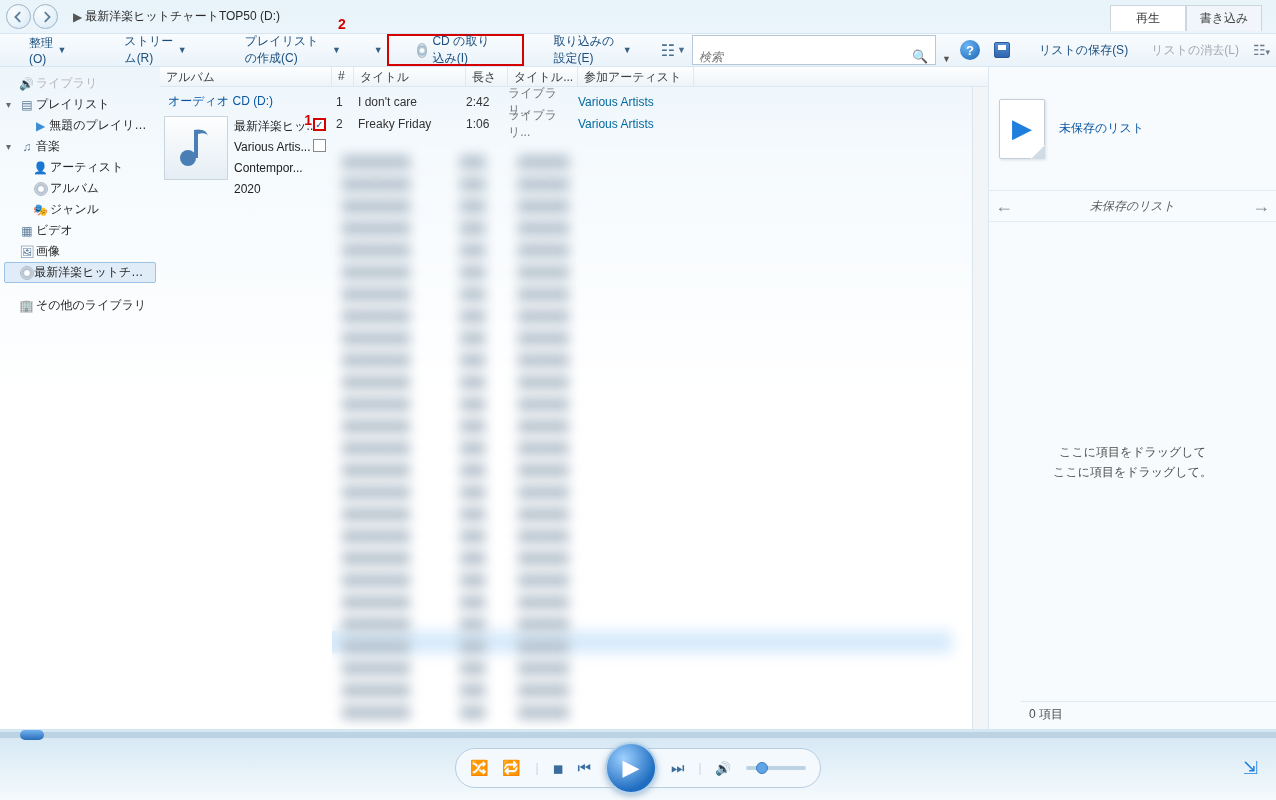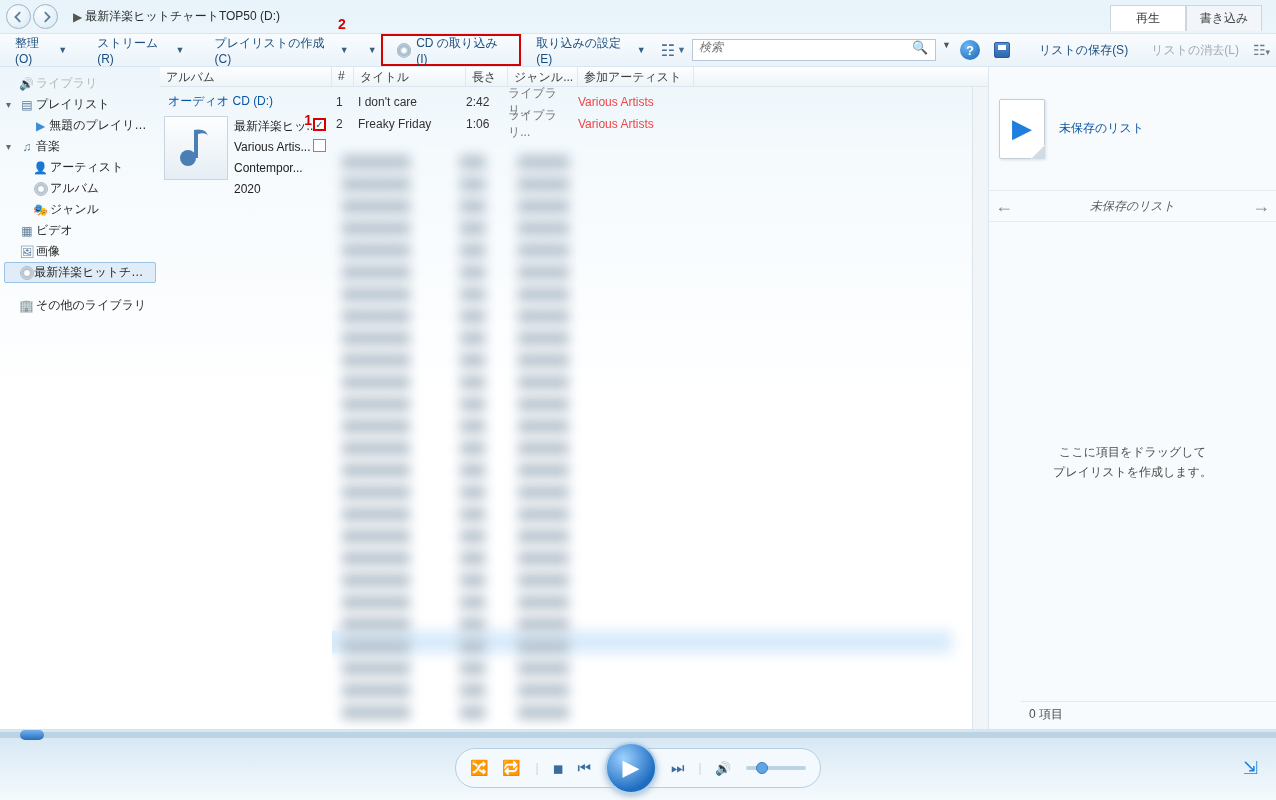--- a/index.html
+++ b/index.html
@@ -11,30 +11,30 @@
 .nav-btn svg { width: 12px; height: 12px; }
 .breadcrumb { margin-left: 10px; flex: 1; color: #2a2a2a; font-size: 13px; display: flex; align-items: center; }
 .breadcrumb .arrow { color: #555; margin: 0 3px; }
 .top-right-tabs { display: flex; margin-right: 8px; margin-top: 3px; }
 .tab-btn { height: 26px; min-width: 76px; border: 1px solid #cbd6e0; background: #fff; display: flex; align-items: center; justify-content: center; font-size: 12px; color: #333; cursor: pointer; border-bottom:none; }
 .tab-btn.inactive { background: #f2f6fa; color:#444; }
 
 
 .toolbar { height: 34px; border-top: 1px solid #d7e6f0; border-bottom: 1px solid #d7e6f0; display: flex; align-items: center; background: linear-gradient(to bottom, #f9fcfe, #eaf3fa); position: relative; }
 .toolbar-left { display: flex; align-items: center; height: 100%; }
-.tbtn { height: 100%; padding: 0 14px; display: flex; align-items: center; color: #1b4e7e; cursor: pointer; border: 1px solid transparent; }
+.tbtn { height: 100%; padding: 0 28px; display: flex; align-items: center; color: #1b4e7e; cursor: pointer; border: 1px solid transparent; }
 .tbtn .dd { margin-left: 4px; font-size: 9px; color: #365f84; }
 .tbtn.highlight { border: 2px solid #d50000; position: relative; }
 .cd-icon { width: 15px; height: 15px; border-radius: 50%; background: radial-gradient(circle, #fff 20%, #c6d5e0 35%, #9fb8cb 55%, #c6d5e0 70%, #fff 90%); margin-right: 5px; border: 1px solid #a5b9c9; }
 .annot { position: absolute; color: #d50000; font-weight: bold; font-size: 14px; }
 
 .toolbar-right { display: flex; align-items: center; height: 100%; margin-left: auto; padding-right: 8px; }
 .view-icons { display:flex; align-items:center; gap:2px; color:#4a6f8e; margin-right:6px;}
 .view-icons span{ font-size:16px; cursor:pointer;}
-.search-box { height: 22px; width: 244px; border: 1px solid #b6c8d7; background: #fff; display: flex; align-items: flex-start; padding: 0 6px; font-style: italic; color: #888; position: relative; }
+.search-box { height: 30px; width: 244px; border: 1px solid #b6c8d7; background: #fff; display: flex; align-items: flex-end; padding: 0 6px; font-style: italic; color: #888; position: relative; }
 .search-box input { border:none; outline:none; flex:1; font-style:italic; font-size:12px; }
 .search-box .mag { font-style: normal; color:#6a7885; font-size:13px;}
 .search-box .dd2 { font-style:normal; position:absolute; right:-16px; font-size:9px; color:#555;}
 .help-icon { width: 20px; height: 20px; border-radius: 50%; background: radial-gradient(circle at 35% 30%, #6ab6f3, #1a64b6); color: #fff; display: flex; align-items: center; justify-content: center; font-weight: bold; margin-left: 24px; cursor:pointer; font-size:13px;}
 
 
 .main { display: flex; height: 662px; }
 .sidebar { width: 160px; padding: 6px 4px; }
 .tree-item { display: flex; align-items: center; padding: 2px 2px; cursor: pointer; color: #262626; height:21px;}
 .tree-item.selected { background: #e0ecf7; border: 1px solid #9cc2e5; border-radius:2px;}
@@ -63,21 +63,21 @@
 .album-art svg{ width:40px; height:44px;}
 .album-meta{ flex:1; font-size:12px; color:#222; line-height:21px; position:relative;}
 .album-meta div{ overflow:hidden; white-space:nowrap; text-overflow:ellipsis;}
 .meta-chk{ position:absolute; right:2px; top:2px; width:13px; height:13px; border:1px solid #888; background:#fff; display:flex; align-items:center; justify-content:center; font-size:10px; color:#0a5aa8;}
 .meta-chk2{ top:23px;}
 
 .tracks{ flex:1; padding-top:4px;}
 .track-row{ display:flex; height:22px; align-items:center; color:#333;}
 .track-row .c-num{width:22px; text-align:left; padding-left:4px;}
 .track-row .c-title{width:112px; padding-left:4px;} .track-row .c-len{width:42px;}
-.track-row .c-rip{width:70px; color:#737373;} .track-row .c-artist{width:116px; color:#ef4444;}
+.track-row .c-rip{width:70px; color:#737373;} .track-row .c-artist{width:116px; color:#0369a1;}
 
 .blur-zone{ position:absolute; top:60px; left:172px; right:0; bottom:0; backdrop-filter: blur(7px); -webkit-backdrop-filter: blur(7px);}
 .blur-fake-row{ height:22px; border-bottom:0; display:flex; align-items:center; padding-left:10px; gap:28px; color:#b7c3ce; filter:blur(6px);}
 .blur-fake-row span:nth-child(1){width:90px;} .blur-fake-row span:nth-child(2){width:30px;}
 .blur-sel{ position:absolute; top:544px; left:172px; width:620px; height:22px; background:#cfe6fa; opacity:.85;}
 .scroll-gutter{ position:absolute; right:0; top:0; bottom:0; width:16px; background:#f1f5f8; border-left:1px solid #dde5ec;}
 
 
 .right-panel { width: 288px; border-left: 1px solid #dce7ef; background:#f8fbfd; display:flex; flex-direction:column;}
 .rp-toolbar{ height:34px; border-top:1px solid #d7e6f0; border-bottom:1px solid #d7e6f0; display:flex; align-items:center; padding:0 6px; background:linear-gradient(to bottom,#f9fcfe,#eaf3fa);}
@@ -238,21 +238,21 @@
         <span class="label">その他のライブラリ</span>
       </div>
   </div>
 
   <div class="content">
     <div class="col-headers">
       <div class="col-album">アルバム</div>
       <div class="col-num">#</div>
       <div class="col-title">タイトル</div>
       <div class="col-len">長さ</div>
-      <div class="col-rip">ジャンル...</div>
+      <div class="col-rip">タイトル...</div>
       <div class="col-artist">参加アーティスト</div>
     </div>
     <div class="body-area">
       <div class="album-col">
         <div class="cd-title">オーディオ CD (D:)</div>
         <div class="album-row">
           <div class="album-art">
             <svg viewBox="0 0 40 44">
                 <circle cx="12" cy="32" r="8" fill="#4a7fb5"></circle>
                 <rect x="18" y="4" width="4" height="28" fill="#4a7fb5"></rect>
@@ -432,21 +432,21 @@
         </div>
       <span class="unsaved">未保存のリスト</span>
     </div>
     <div class="rp-subhead">
       <span class="arrow">←</span>
       <span class="title">未保存のリスト</span>
       <span class="arrow">→</span>
     </div>
     <div class="rp-drop">
       <div>ここに項目をドラッグして</div>
-      <div>プレイリストを作成します。</div>
+      <div>ここに項目をドラッグして。</div>
     </div>
     <div class="rp-footer">0 項目</div>
   </div>
 </div>
 
 <div class="player-bar">
   <div class="seek">
       <div class="seek-thumb"></div>
     </div>
   <div class="controls">

